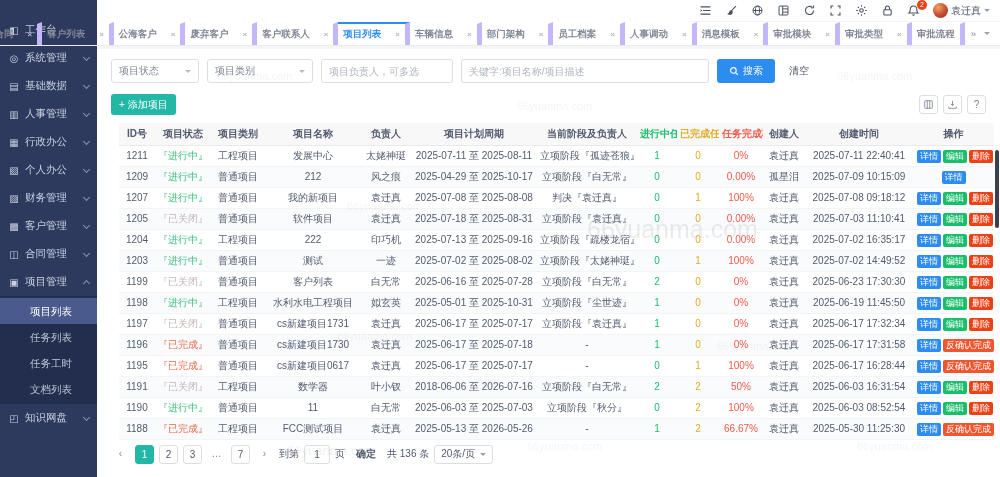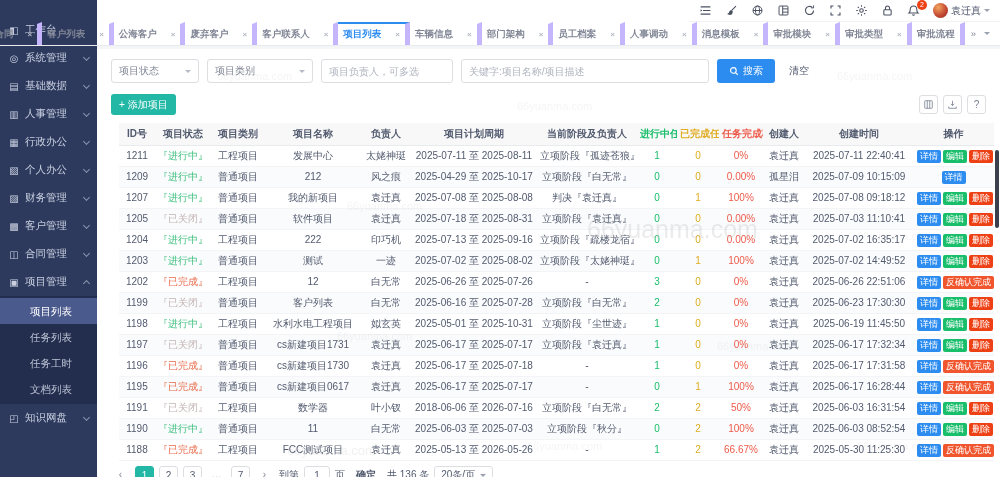--- a/index.html
+++ b/index.html
@@ -445,35 +445,20 @@
               <td class="t-sm">2025-07-02 至 2025-08-02</td>
               <td class="t-sm">立项阶段『太姥神珽』</td>
               <td class="c-green">0</td>
               <td class="c-yellow">1</td>
               <td class="c-red">100%</td>
               <td>袁迁真</td>
               <td class="t-sm">2025-07-02 14:49:52</td>
               <td><span class="abtn abtn-detail">详情</span><span class="abtn abtn-edit">编辑</span><span class="abtn abtn-delete">删除</span></td>
             </tr>
             <tr>
-              <td>1202</td>
-              <td class="st-done">『已完成』</td>
-              <td>工程项目</td>
-              <td class="t-left">12</td>
-              <td class="t-right">白无常</td>
-              <td class="t-sm">2025-06-26 至 2025-07-26</td>
-              <td class="t-sm">-</td>
-              <td class="c-green">3</td>
-              <td class="c-yellow">0</td>
-              <td class="c-red">0%</td>
-              <td>袁迁真</td>
-              <td class="t-sm">2025-06-26 22:51:06</td>
-              <td><span class="abtn abtn-detail">详情</span><span class="abtn abtn-unconfirm">反确认完成</span></td>
-            </tr>
-            <tr>
               <td>1199</td>
               <td class="st-closed">『已关闭』</td>
               <td>普通项目</td>
               <td class="t-left">客户列表</td>
               <td class="t-right">白无常</td>
               <td class="t-sm">2025-06-16 至 2025-07-28</td>
               <td class="t-sm">立项阶段『白无常』</td>
               <td class="c-green">2</td>
               <td class="c-yellow">0</td>
               <td class="c-red">0%</td>

